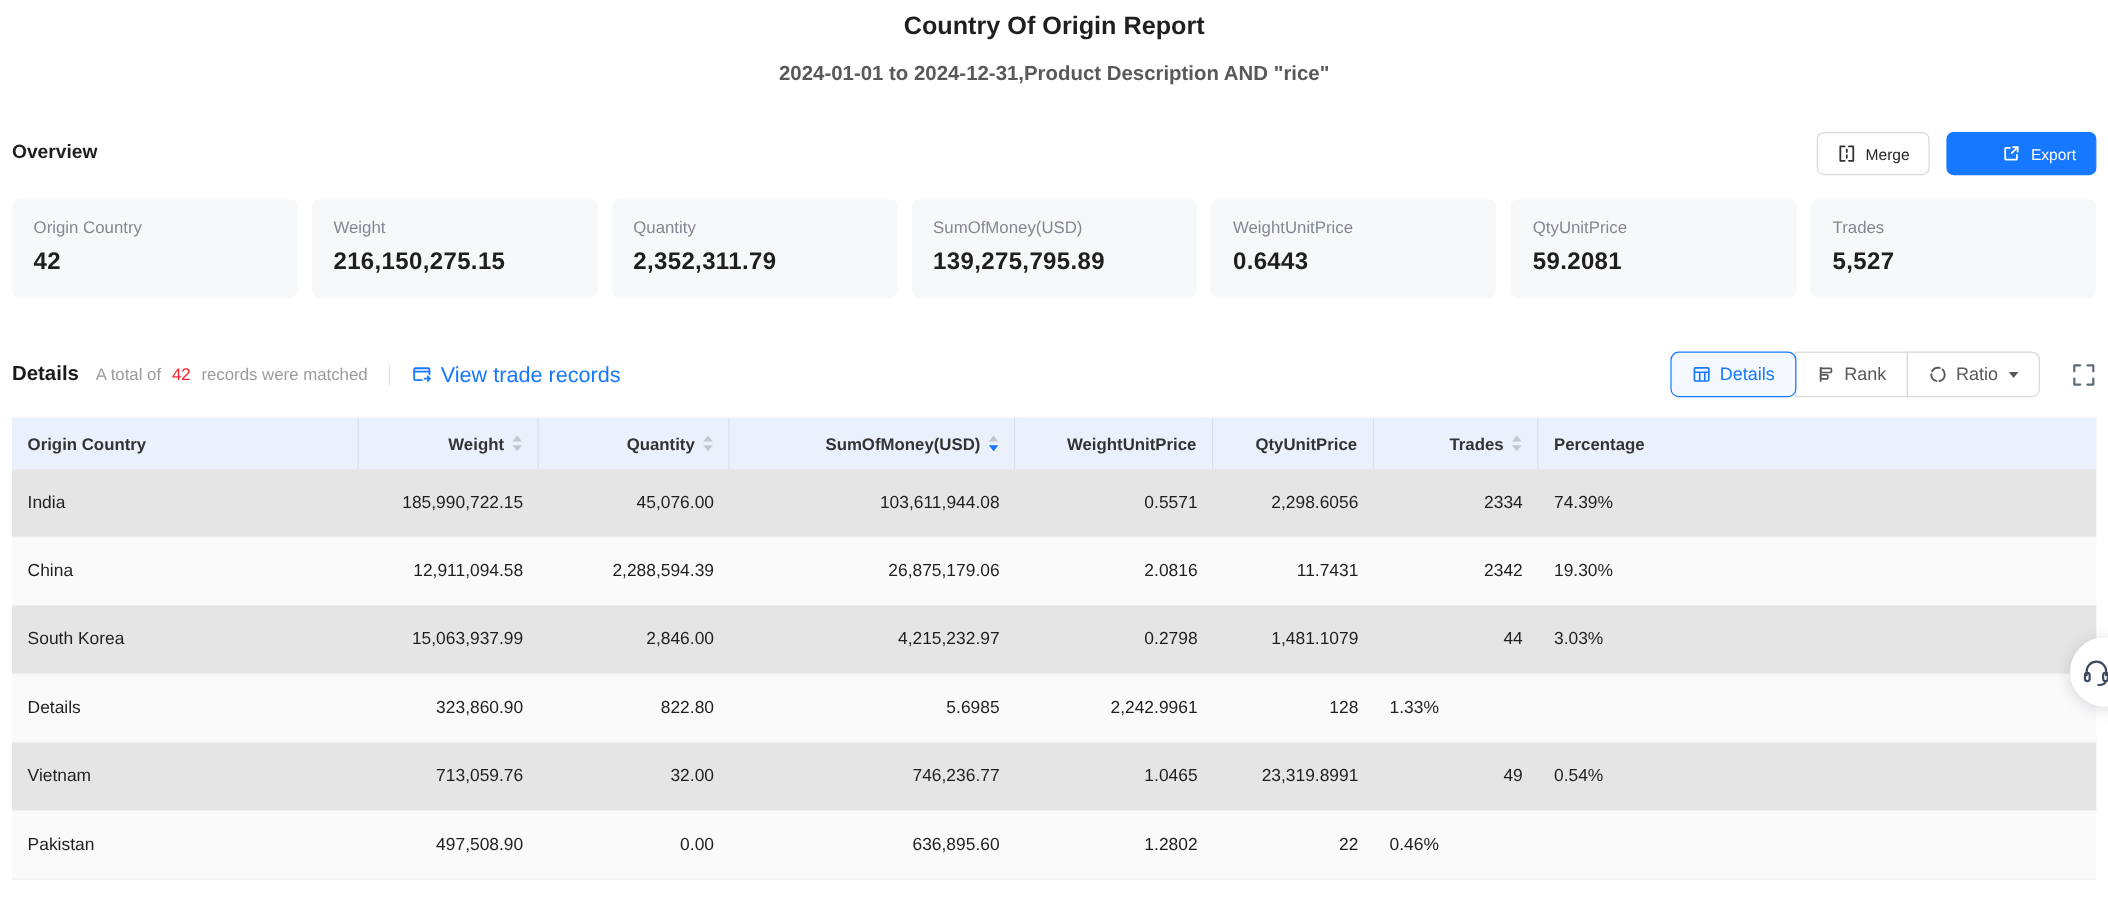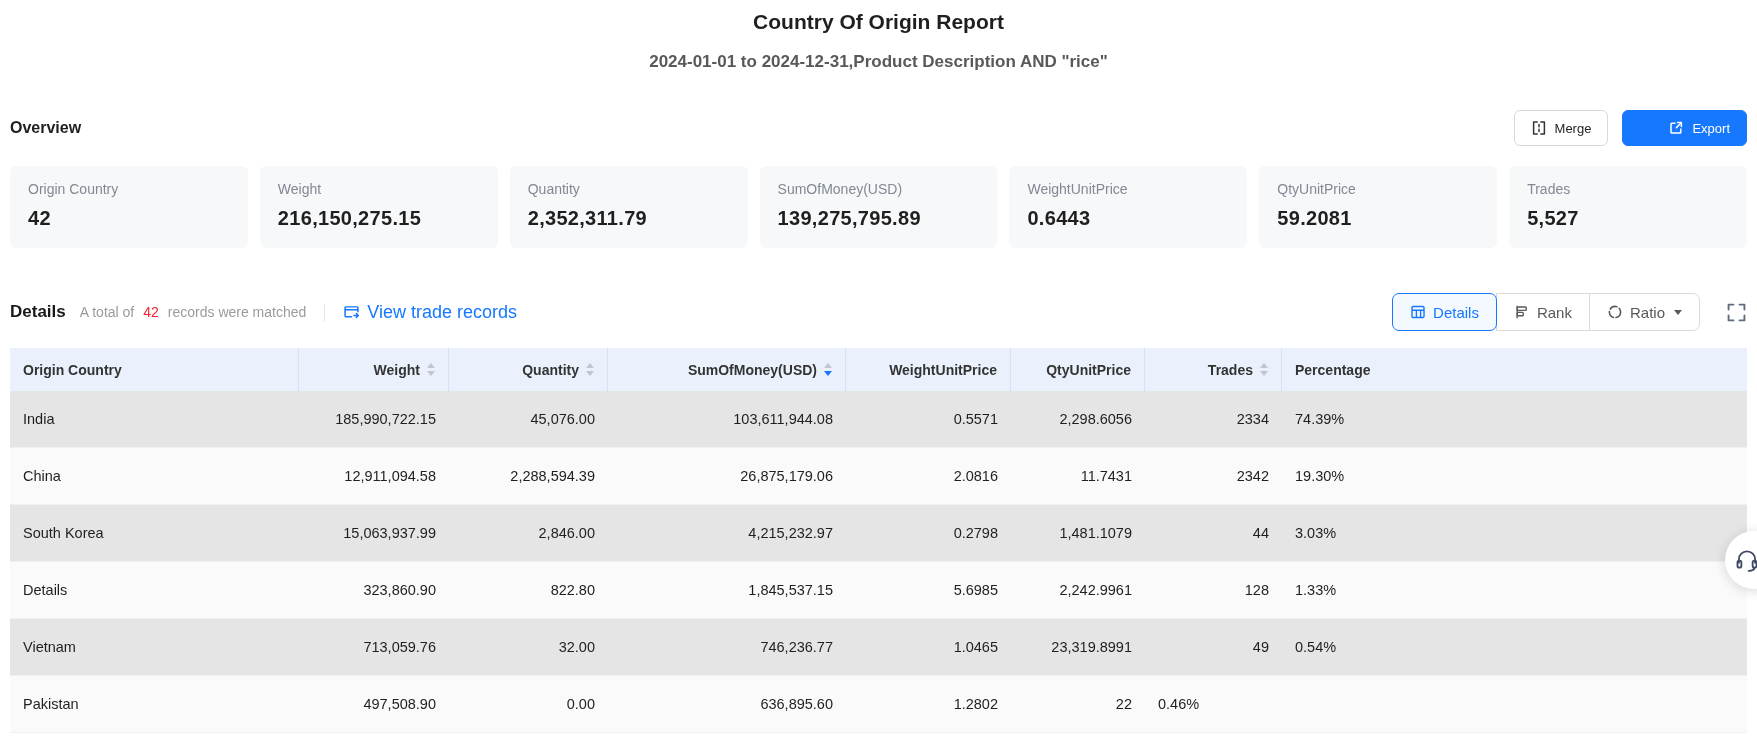--- a/index.html
+++ b/index.html
@@ -260,21 +260,20 @@
           <div class="td align-right">4,215,232.97</div>
           <div class="td align-right">0.2798</div>
           <div class="td align-right">1,481.1079</div>
           <div class="td align-right">44</div>
           <div class="td align-left">3.03%</div>
         </div>
         <div class="tr">
           <div class="td align-left">Details</div>
           <div class="td align-right">323,860.90</div>
           <div class="td align-right">822.80</div>
-          <div class="td align-right">1,845,537.15</div>
           <div class="td align-right">5.6985</div>
           <div class="td align-right">2,242.9961</div>
           <div class="td align-right">128</div>
           <div class="td align-left">1.33%</div>
         </div>
         <div class="tr">
           <div class="td align-left">Vietnam</div>
           <div class="td align-right">713,059.76</div>
           <div class="td align-right">32.00</div>
           <div class="td align-right">746,236.77</div>

